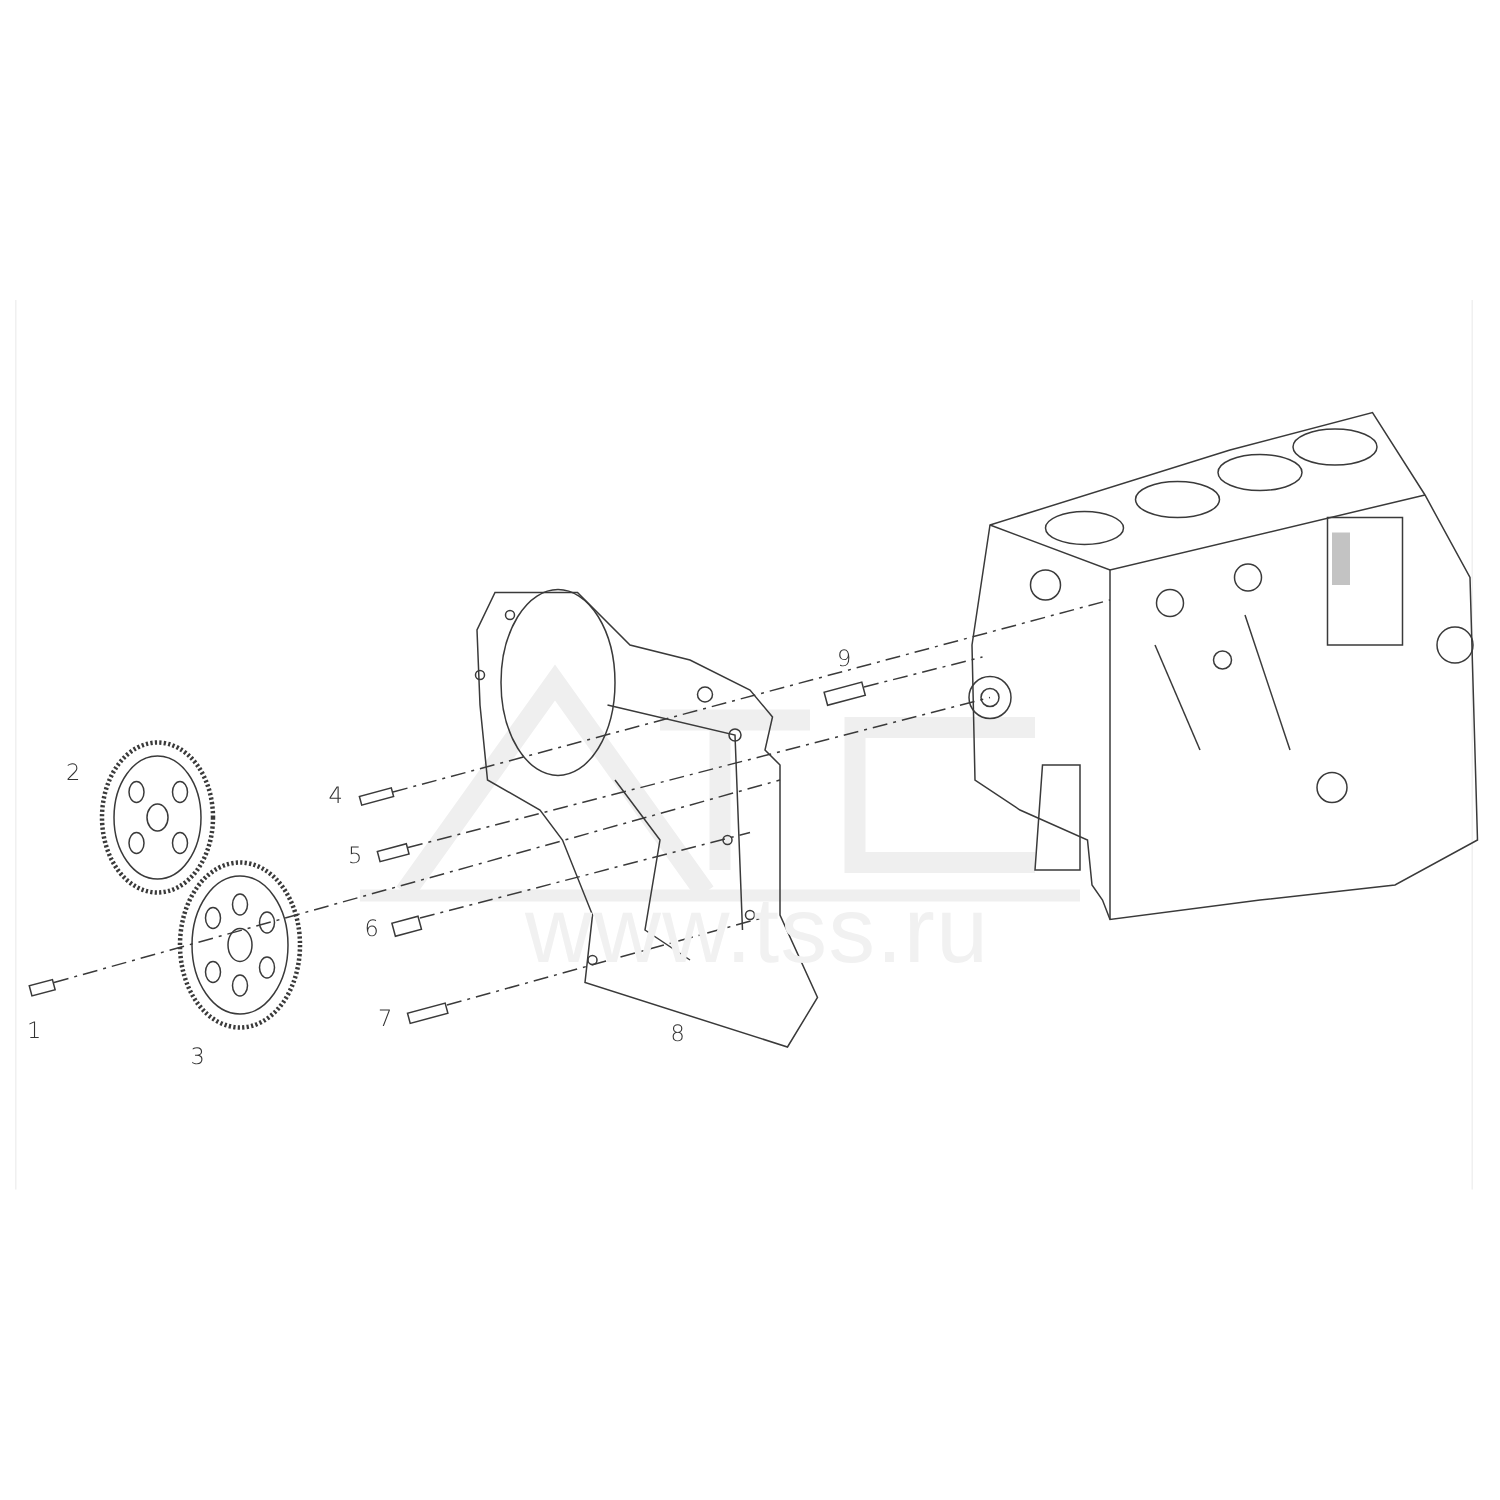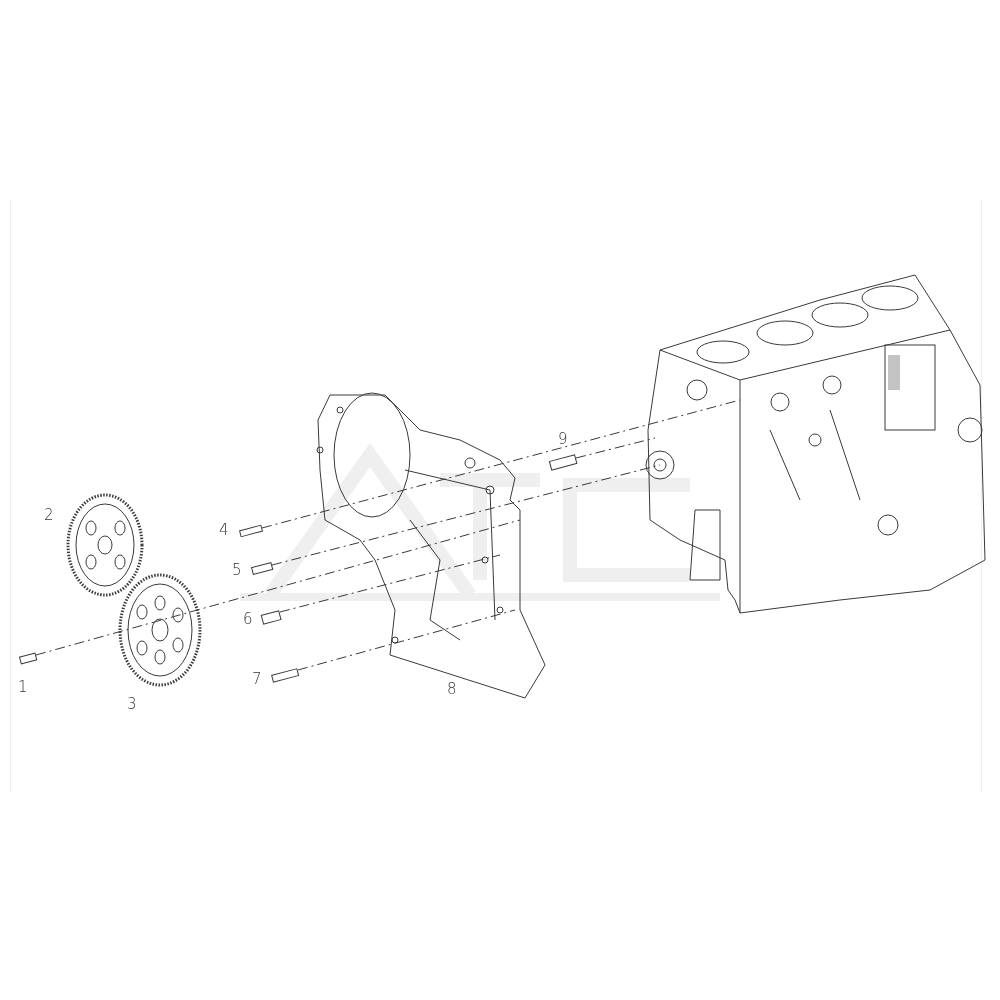--- a/index.html
+++ b/index.html
@@ -107,20 +107,21 @@
     <g stroke="#3a3a3a" stroke-width="1" stroke-dasharray="10,4,2,4" fill="none">
       <line x1="36" y1="655" x2="520" y2="520"></line>
       <line x1="262" y1="528" x2="740" y2="400"></line>
       <line x1="272" y1="565" x2="660" y2="465"></line>
       <line x1="280" y1="612" x2="500" y2="555"></line>
       <line x1="298" y1="670" x2="515" y2="610"></line>
       <line x1="576" y1="458" x2="655" y2="438"></line>
     </g>
   </svg>
 
+  <div class="wm-text">www.tss.ru</div>
 
   <span class="callout" style="left:18px;top:680px;">1</span>
   <span class="callout" style="left:44px;top:508px;">2</span>
   <span class="callout" style="left:127px;top:697px;">3</span>
   <span class="callout" style="left:219px;top:523px;">4</span>
   <span class="callout" style="left:232px;top:563px;">5</span>
   <span class="callout" style="left:243px;top:612px;">6</span>
   <span class="callout" style="left:252px;top:672px;">7</span>
   <span class="callout" style="left:447px;top:682px;">8</span>
   <span class="callout" style="left:558px;top:432px;">9</span>

